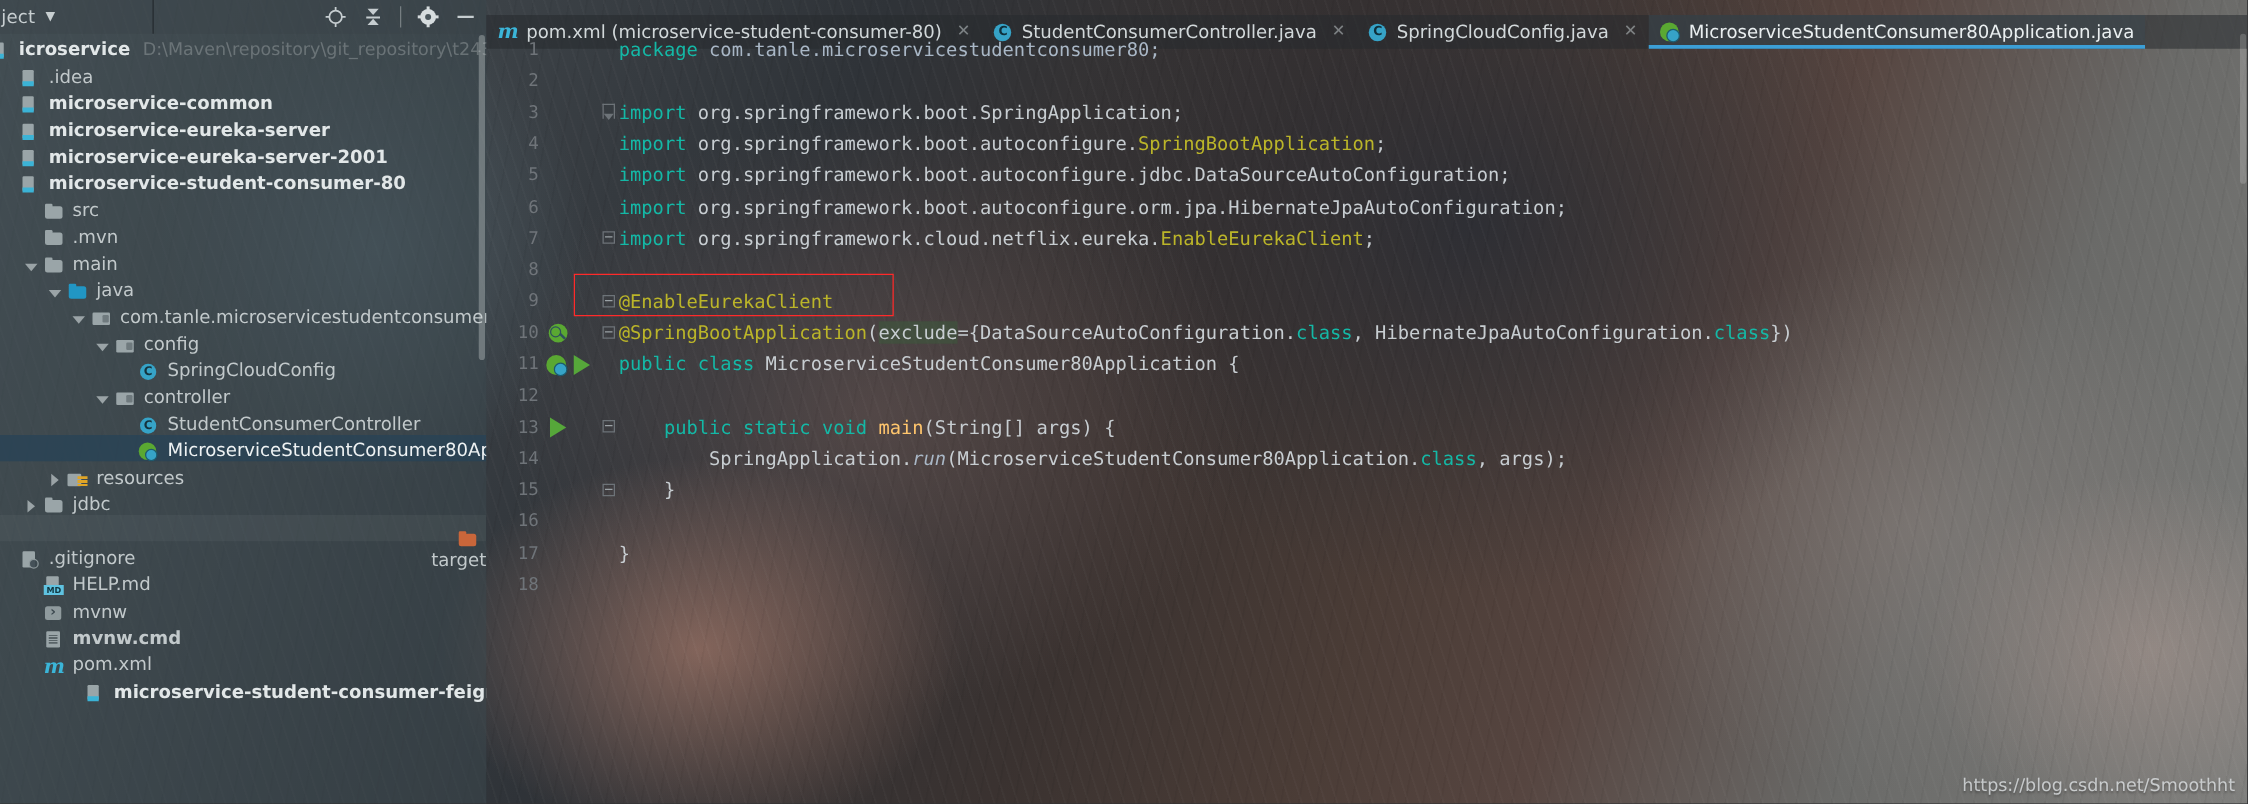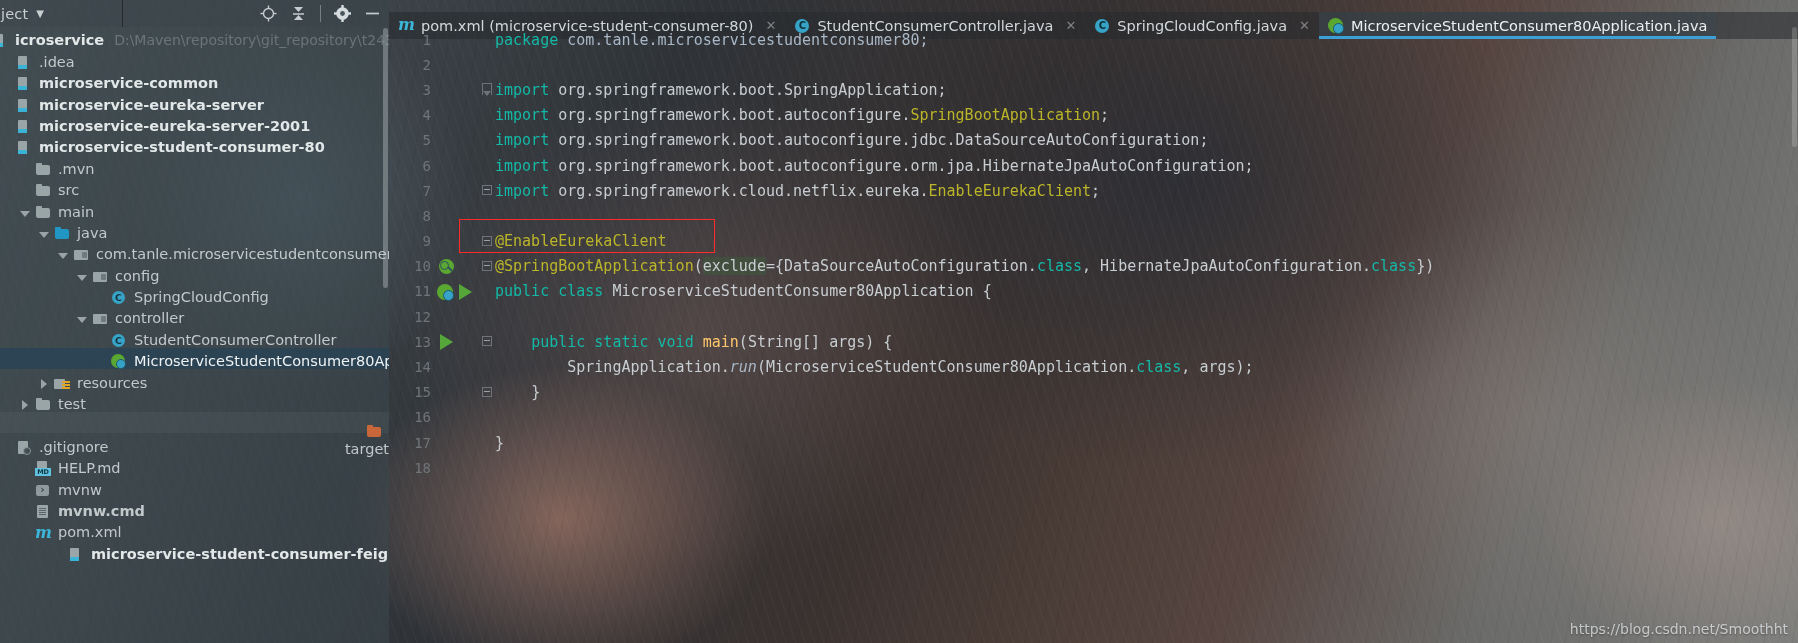--- a/index.html
+++ b/index.html
@@ -428,26 +428,26 @@
             <span>microservice-eureka-server-2001</span>
           </div>
           <div class="row bold" style="padding-left: 0px;">
             <span class="arrow"></span>
             <span class="ico module"></span>
             <span>microservice-student-consumer-80</span>
           </div>
           <div class="row" style="padding-left: 19px;">
             <span class="arrow"></span>
             <span class="ico folder"></span>
+            <span>src</span>
+          </div>
+          <div class="row" style="padding-left: 19px;">
+            <span class="arrow"></span>
+            <span class="ico folder"></span>
             <span>.mvn</span>
-          </div>
-          <div class="row" style="padding-left: 19px;">
-            <span class="arrow"></span>
-            <span class="ico folder"></span>
-            <span>src</span>
           </div>
           <div class="row" style="padding-left: 19px;">
             <span class="arrow down"></span>
             <span class="ico folder"></span>
             <span>main</span>
           </div>
           <div class="row" style="padding-left: 38px;">
             <span class="arrow down"></span>
             <span class="ico folder folder-src"></span>
             <span>java</span>
@@ -483,21 +483,21 @@
             <span>MicroserviceStudentConsumer80Application</span>
           </div>
           <div class="row" style="padding-left: 38px;">
             <span class="arrow right"></span>
             <span class="ico res"></span>
             <span>resources</span>
           </div>
           <div class="row" style="padding-left: 19px;">
             <span class="arrow right"></span>
             <span class="ico folder"></span>
-            <span>test</span>
+            <span>jdbc</span>
           </div>
           <div class="row faint" style="padding-left: 19px; flex-direction: column;">
             <span class="arrow"></span>
             <span class="ico folder folder-target"></span>
             <span>target</span>
           </div>
           <div class="row" style="">
             <span class="arrow"></span>
             <span class="ico gitignore"></span>
             <span>.gitignore</span>

